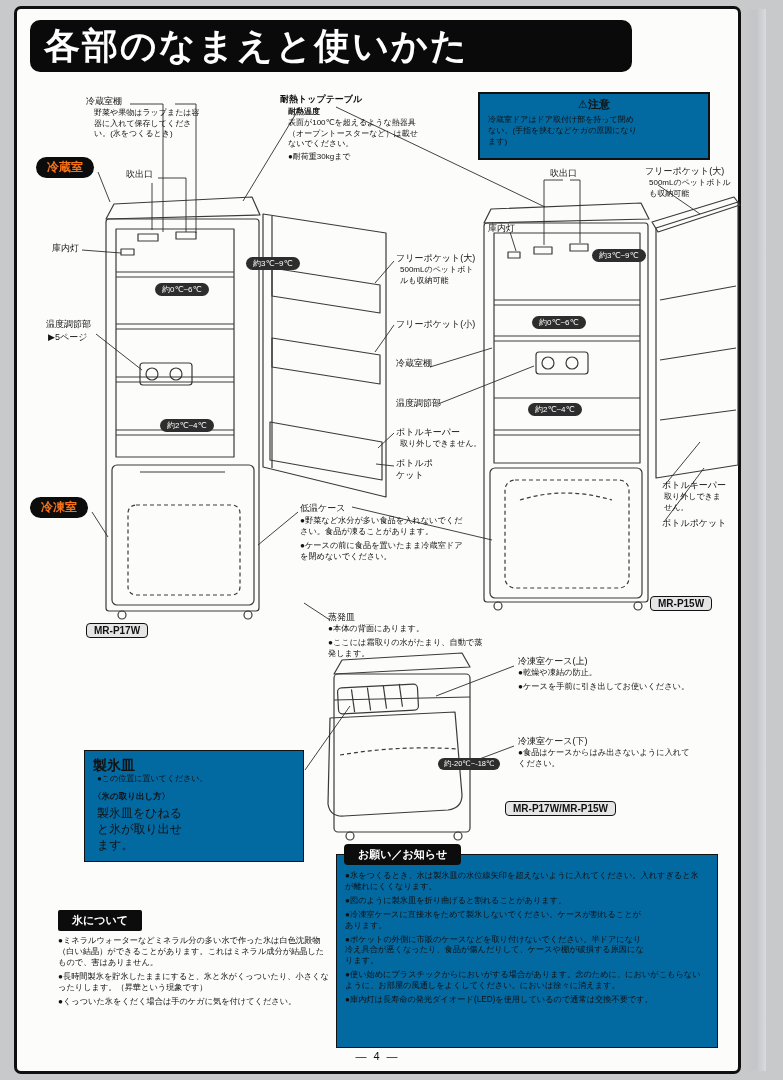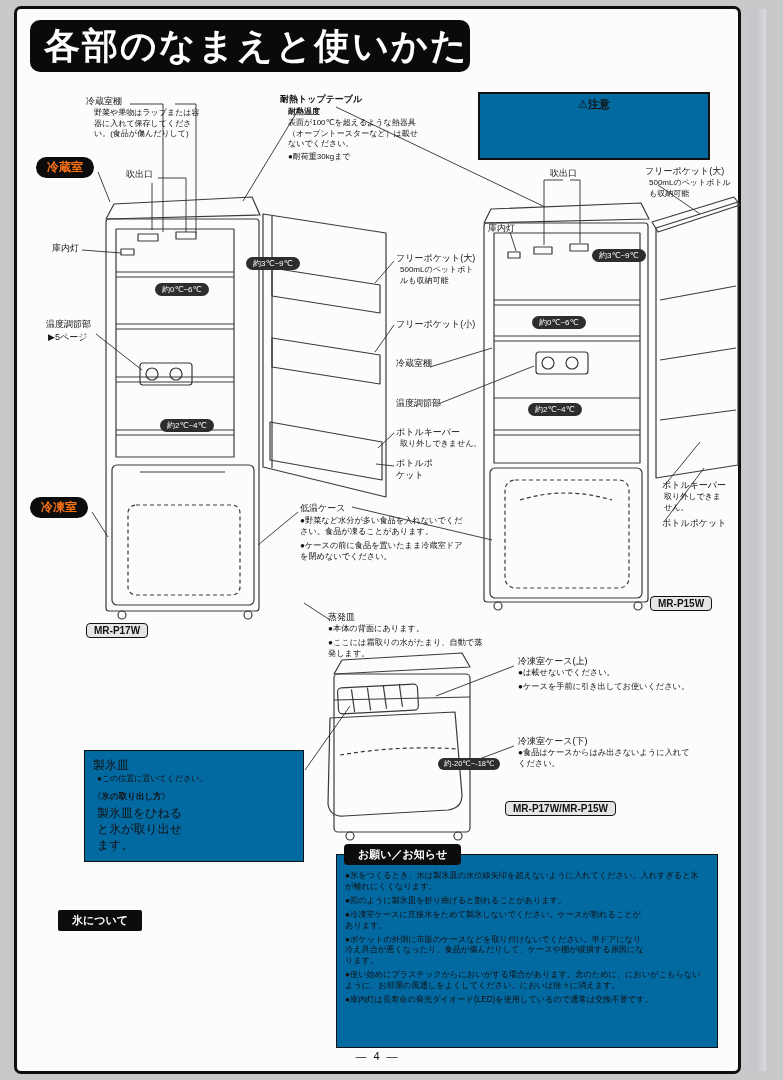--- a/index.html
+++ b/index.html
@@ -1,21 +1,21 @@
 <!DOCTYPE html>
 <html><head>
 <meta charset="utf-8">
 <style>
   * { margin:0; padding:0; box-sizing:border-box; }
   html,body { background:#b9bcbe; }
   body { font-family:"Liberation Sans","DejaVu Sans",sans-serif; color:#111; }
   .screen { position:relative; width:783px; height:1080px; background:#c7c9cb; overflow:hidden; }
   .page { position:absolute; left:14px; top:6px; width:727px; height:1068px; background:#fcfcfa; border:3px solid #0f0f0f; border-radius:7px; }
   .scan-strip { position:absolute; right:17px; top:9px; width:22px; height:1062px; background:linear-gradient(90deg, rgba(190,192,195,0) 0%, #c3c5c8 55%, #d8dadc 100%); }
-  .title-banner { position:absolute; left:30px; top:20px; width:440px; height:52px; background:#0a0a0a; border-radius:10px; color:#fff; font-size:36px; font-weight:bold; letter-spacing:2px; display:flex; align-items:center; padding-left:14px; }
+  .title-banner { position:absolute; left:30px; top:20px; width:602px; height:52px; background:#0a0a0a; border-radius:10px; color:#fff; font-size:36px; font-weight:bold; letter-spacing:2px; display:flex; align-items:center; padding-left:14px; }
   .lbl { position:absolute; font-size:9px; white-space:nowrap; }
   .note { position:absolute; font-size:8px; line-height:1.32; }
   .pill { position:absolute; background:#2d2d2d; color:#fff; font-size:8px; padding:1px 7px; border-radius:8px; white-space:nowrap; }
   .pill.small { font-size:7.5px; padding:1px 6px;margin-left:42px; }
   .tab { position:absolute; background:#0c0c0c; color:#f97316; font-size:12px; font-weight:bold; padding:2px 11px; border-radius:12px; white-space:nowrap; }
   .model { position:absolute; border:1.5px solid #111; border-radius:4px; background:#e5e5e5; font-size:10px; font-weight:bold; padding:1px 7px; white-space:nowrap; }
   .sec-header { position:absolute; background:#0c0c0c; color:#fff; font-weight:bold; font-size:11px; padding:3px 14px; border-radius:4px; white-space:nowrap; z-index:3; }
   .box { position:absolute; border:1.5px solid #111; background:#0369a1; }
   .caution-box { border-width:2px; }
   .caution-title { text-align:center; font-weight:bold; font-size:11px; margin-top:3px; }
@@ -156,21 +156,21 @@
       <circle cx="673" cy="938" r="26" fill="none" stroke="#111" stroke-width="4"></circle>
       <line x1="655" y1="920" x2="691" y2="956" stroke="#111" stroke-width="4"></line>
       <rect x="655" y="942" width="38" height="12" rx="4" fill="none" stroke="#555" stroke-width="1"></rect>
       <rect x="660" y="928" width="28" height="11" rx="3" fill="none" stroke="#555" stroke-width="1"></rect>
     </g>
   </svg>
 
   <div class="title-banner">各部のなまえと使いかた</div>
 
   <div class="lbl" style="left:86px; top:95px;">冷蔵室棚</div>
-  <div class="note" style="left:94px; top:108px; width:112px;">野菜や果物はラップまたは容器に入れて保存してください。(食品が傷んだりして)</div>
+  <div class="note" style="left:94px; top:108px; width:112px;">野菜や果物はラップまたは容器に入れて保存してください。(氷をつくるとき)</div>
   <div class="tab" style="left:36px; top:157px;">冷蔵室</div>
   <div class="lbl" style="left:126px; top:168px;">吹出口</div>
   <div class="lbl" style="left:52px; top:242px;">庫内灯</div>
   <div class="lbl" style="left:46px; top:318px;">温度調節部</div>
   <div class="lbl" style="left:48px; top:331px;">▶5ページ</div>
   <div class="pill" style="left:246px; top:257px;">約3℃~9℃</div>
   <div class="pill" style="left:155px; top:283px;">約0℃~6℃</div>
   <div class="pill" style="left:160px; top:419px;">約2℃~4℃</div>
   <div class="tab" style="left:30px; top:497px;">冷凍室</div>
   <div class="model" style="left:86px; top:623px;">MR-P17W</div>
@@ -186,20 +186,21 @@
   <div class="lbl" style="left:396px; top:357px;">冷蔵室棚</div>
   <div class="lbl" style="left:396px; top:397px;">温度調節部</div>
   <div class="lbl" style="left:396px; top:426px;">ボトルキーパー</div>
   <div class="note" style="left:400px; top:439px; width:86px;">取り外しできません。</div>
   <div class="note" style="left:396px; top:458px; width:38px; font-size:9px;">ボトルポケット</div>
 
   <div class="box caution-box" style="left:478px; top:92px; width:232px; height:68px;">
     <div class="caution-title">
       <span>⚠</span><span>注意</span>
     </div>
+    <div class="caution-body">冷蔵室ドアはドア取付け部を持って閉めない。(手指を挟むなどケガの原因になります)</div>
   </div>
 
   <div class="lbl" style="left:550px; top:167px;">吹出口</div>
   <div class="lbl" style="left:645px; top:165px;">フリーポケット(大)</div>
   <div class="note" style="left:649px; top:178px; width:88px;">500mLのペットボトルも収納可能</div>
   <div class="lbl" style="left:488px; top:222px;">庫内灯</div>
   <div class="pill" style="left:592px; top:249px;">約3℃~9℃</div>
   <div class="pill" style="left:532px; top:316px;">約0℃~6℃</div>
   <div class="pill" style="left:528px; top:403px;">約2℃~4℃</div>
   <div class="lbl" style="left:662px; top:479px;">ボトルキーパー</div>
@@ -214,29 +215,29 @@
   </div>
 
   <div class="lbl" style="left:328px; top:611px;">蒸発皿</div>
   <div class="bullets" style="left:328px; top:624px; width:158px;">
     <div class="b">●本体の背面にあります。</div>
     <div class="b">●ここには霜取りの水がたまり、自動で蒸発します。</div>
   </div>
 
 
   <div class="box" style="left:84px; top:750px; width:220px; height:112px;">
-    <div style="position:absolute; left:8px; top:6px; font-size:12px; font-weight:normal;">製氷皿</div>
+    <div style="position:absolute; left:8px; top:6px; font-size:14px; font-weight:bold;">製氷皿</div>
     <div style="position:absolute; left:12px; top:22px; font-size:8px;">●この位置に置いてください。</div>
     <div style="position:absolute; left:8px; top:40px; font-size:8.5px; font-weight:bold;">〈氷の取り出し方〉</div>
     <div style="position:absolute; left:12px; top:55px; width:92px; font-size:12px; line-height:1.32;">製氷皿をひねると氷が取り出せます。</div>
   </div>
 
   <div class="lbl" style="left:518px; top:655px;">冷凍室ケース(上)</div>
   <div class="bullets" style="left:518px; top:668px; width:182px;">
-    <div class="b">●は載せないでください。</div>
+    <div class="b">●乾燥や凍結の防止。</div>
     <div class="b">●ケースを手前に引き出してお使いください。</div>
   </div>
   <div class="lbl" style="left:518px; top:735px;">冷凍室ケース(下)</div>
   <div class="bullets" style="left:518px; top:748px; width:176px;">
     <div class="b">●食品はケースからはみ出さないように入れてください。</div>
   </div>
   <div class="pill small" style="left:396px; top:758px;">約-20℃~-18℃</div>
   <div class="model" style="left:505px; top:801px;">MR-P17W/MR-P15W</div>
 
   <div class="sec-header" style="left:344px; top:844px;">お願い／お知らせ</div>
@@ -245,17 +246,22 @@
       <div class="b">●氷をつくるとき、水は製氷皿の水位線矢印を超えないように入れてください。入れすぎると氷が離れにくくなります。</div>
       <div class="b">●図のように製氷皿を折り曲げると割れることがあります。</div>
       <div class="b" style="width:300px;">●冷凍室ケースに直接水をためて製氷しないでください。ケースが割れることがあります。</div>
       <div class="b" style="width:300px;">●ポケットの外側に市販のケースなどを取り付けないでください。半ドアになり冷え具合が悪くなったり、食品が傷んだりして、ケースや棚が破損する原因になります。</div>
       <div class="b">●使い始めにプラスチックからにおいがする場合があります。念のために、においがこもらないように、お部屋の風通しをよくしてください。においは徐々に消えます。</div>
       <div class="b">●庫内灯は長寿命の発光ダイオード(LED)を使用しているので通常は交換不要です。</div>
     </div>
   </div>
 
   <div class="sec-header" style="left:58px; top:910px; border-radius:2px;">氷について</div>
+  <div class="bullets" style="left:58px; top:936px; width:274px;">
+    <div class="b">●ミネラルウォーターなどミネラル分の多い水で作った氷は白色沈殿物（白い結晶）ができることがあります。これはミネラル成分が結晶したもので、害はありません。</div>
+    <div class="b">●長時間製氷を貯氷したままにすると、氷と氷がくっついたり、小さくなったりします。（昇華という現象です）</div>
+    <div class="b">●くっついた氷をくだく場合は手のケガに気を付けてください。</div>
+  </div>
 
   <div class="pageno">— 4 —</div>
 
   <div class="scan-strip"></div>
 </div>
 
 </body></html>

